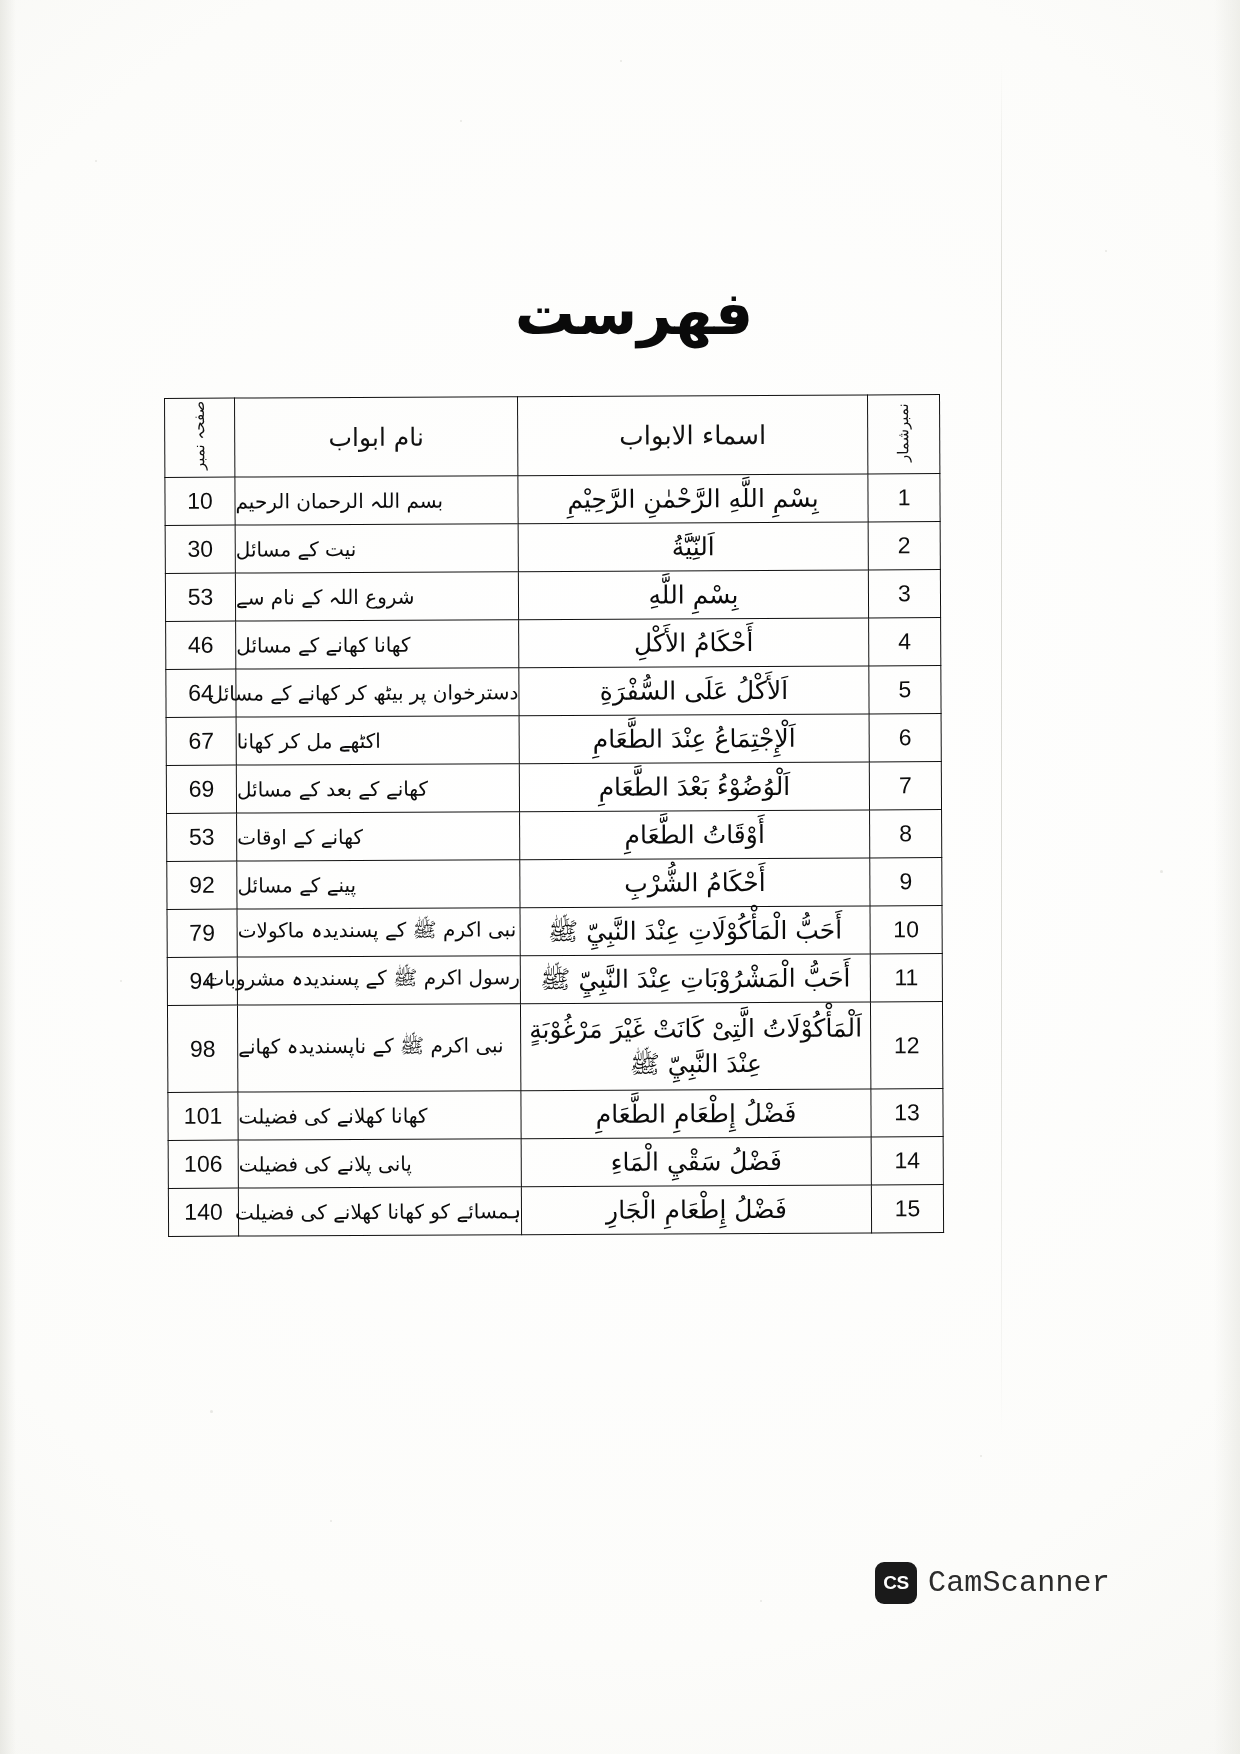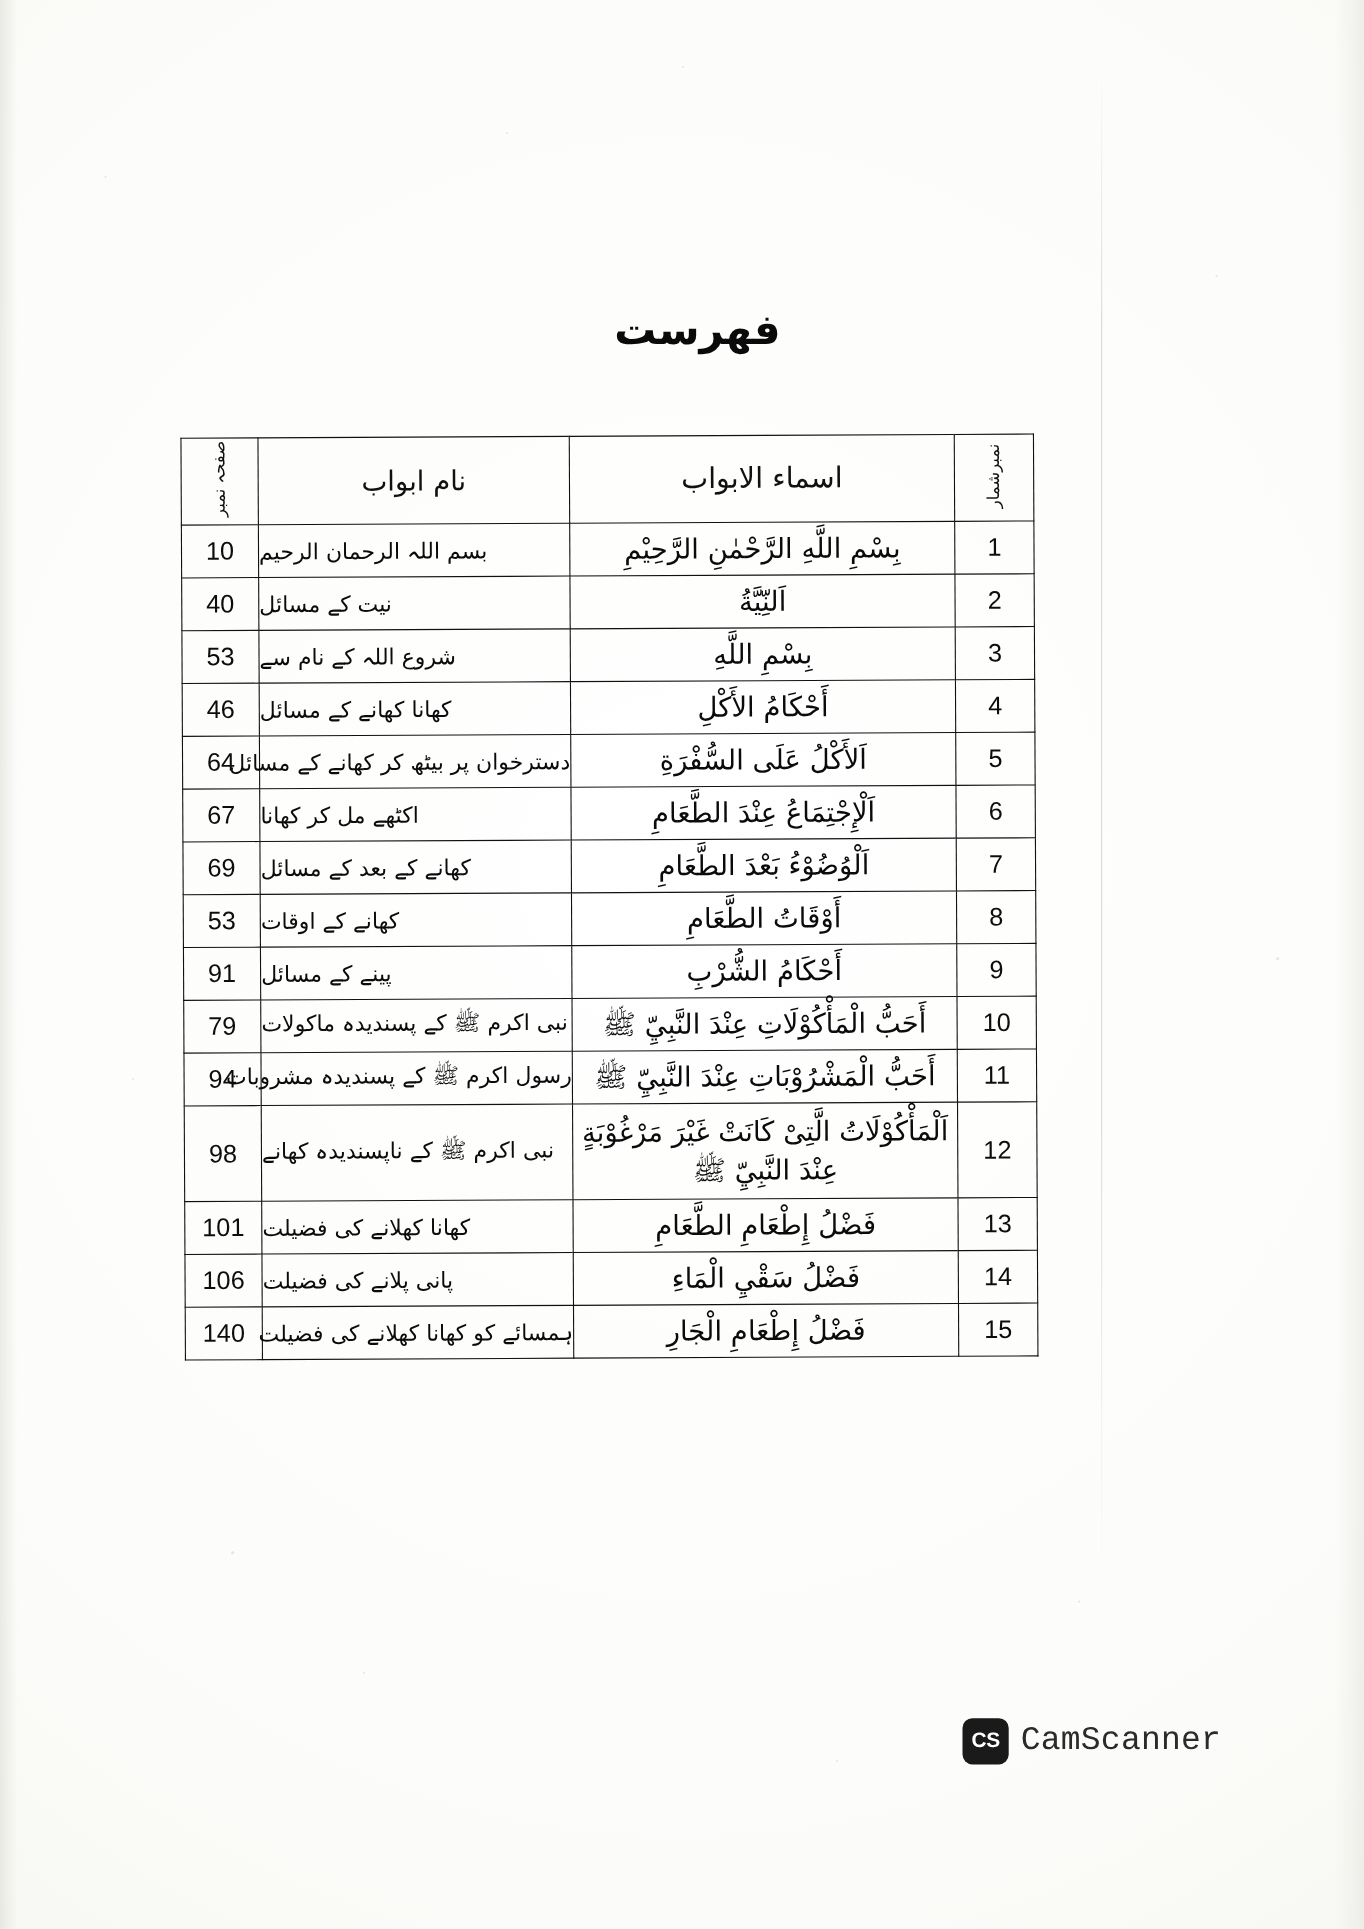--- a/index.html
+++ b/index.html
@@ -31,21 +31,21 @@
   
   .crease{
     position:absolute;right:238px;top:60px;width:1px;height:1380px;
     background:linear-gradient(180deg,rgba(190,190,182,0) 0%,rgba(185,185,176,.55) 18%,rgba(185,185,176,.5) 70%,rgba(190,190,182,0) 100%);
   }
 
   .doc-title{
     position:absolute;top:278px;left:0;right:0;
     text-align:center;
     font-family:"DejaVu Sans","Liberation Sans",sans-serif;
-    font-size:38px;font-weight:700;color:#0a0a0a;
+    font-size:60px;font-weight:700;color:#0a0a0a;
     letter-spacing:2px;
     direction:rtl;
     padding-left:28px;
   }
 
   
   .index-table-wrap{
     position:absolute;
     top:396px;left:165px;
     width:775px;
@@ -181,21 +181,21 @@
         <tr>
           <td class="cell-serial">1</td>
           <td class="cell-arabic"><span>بِسْمِ اللَّهِ الرَّحْمٰنِ الرَّحِيْمِ</span></td>
           <td class="cell-urdu">بسم اللہ الرحمان الرحیم</td>
           <td class="cell-page">10</td>
         </tr>
         <tr>
           <td class="cell-serial">2</td>
           <td class="cell-arabic"><span>اَلنِّيَّةُ</span></td>
           <td class="cell-urdu">نیت کے مسائل</td>
-          <td class="cell-page">40</td>
+          <td class="cell-page">30</td>
         </tr>
         <tr>
           <td class="cell-serial">3</td>
           <td class="cell-arabic"><span>بِسْمِ اللَّهِ</span></td>
           <td class="cell-urdu">شروع اللہ کے نام سے</td>
           <td class="cell-page">53</td>
         </tr>
         <tr>
           <td class="cell-serial">4</td>
           <td class="cell-arabic"><span>أَحْكَامُ الأَكْلِ</span></td>
@@ -223,21 +223,21 @@
         <tr>
           <td class="cell-serial">8</td>
           <td class="cell-arabic"><span>أَوْقَاتُ الطَّعَامِ</span></td>
           <td class="cell-urdu">کھانے کے اوقات</td>
           <td class="cell-page">53</td>
         </tr>
         <tr>
           <td class="cell-serial">9</td>
           <td class="cell-arabic"><span>أَحْكَامُ الشُّرْبِ</span></td>
           <td class="cell-urdu">پینے کے مسائل</td>
-          <td class="cell-page">91</td>
+          <td class="cell-page">92</td>
         </tr>
         <tr>
           <td class="cell-serial">10</td>
           <td class="cell-arabic"><span>أَحَبُّ الْمَأْكُوْلَاتِ عِنْدَ النَّبِيِّ ﷺ</span></td>
           <td class="cell-urdu">نبی اکرم ﷺ کے پسندیدہ ماکولات</td>
           <td class="cell-page">79</td>
         </tr>
         <tr>
           <td class="cell-serial">11</td>
           <td class="cell-arabic"><span>أَحَبُّ الْمَشْرُوْبَاتِ عِنْدَ النَّبِيِّ ﷺ</span></td>

